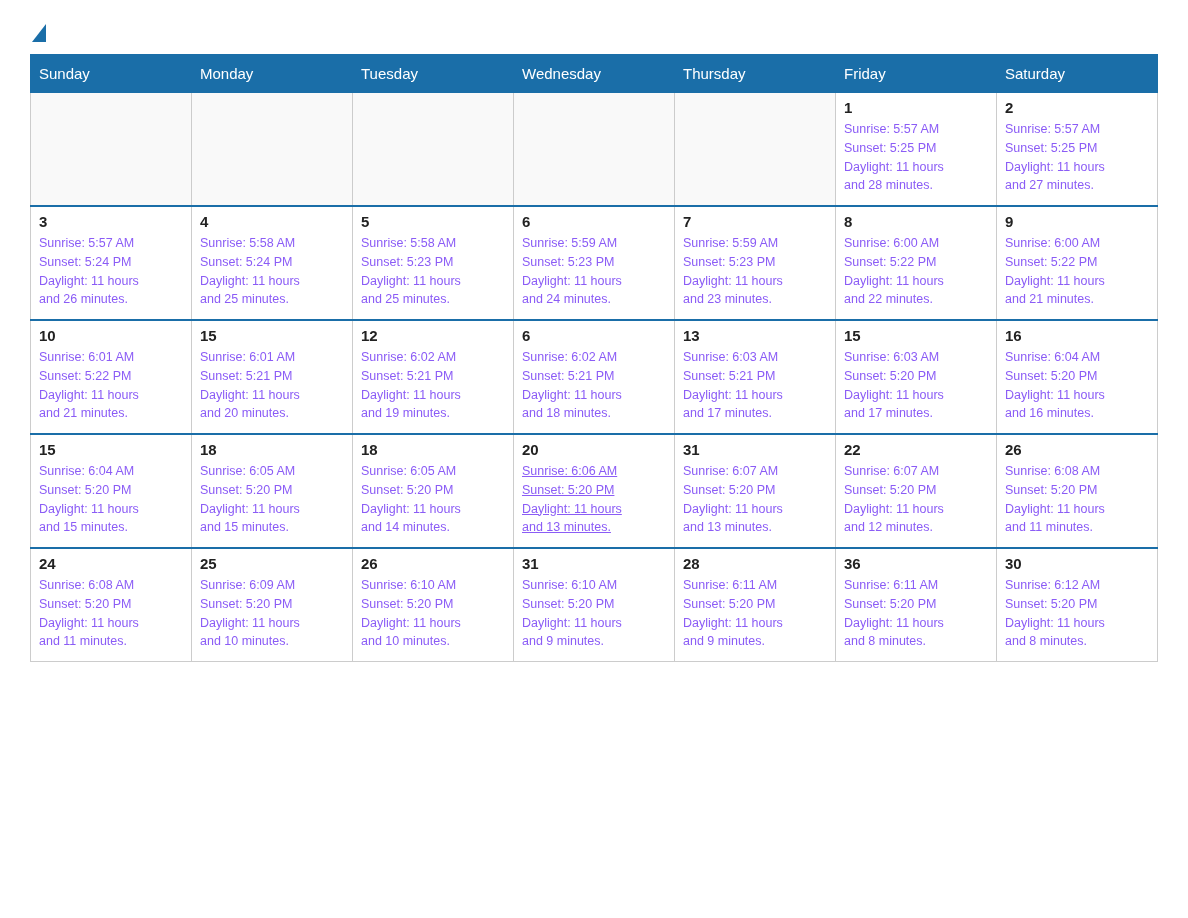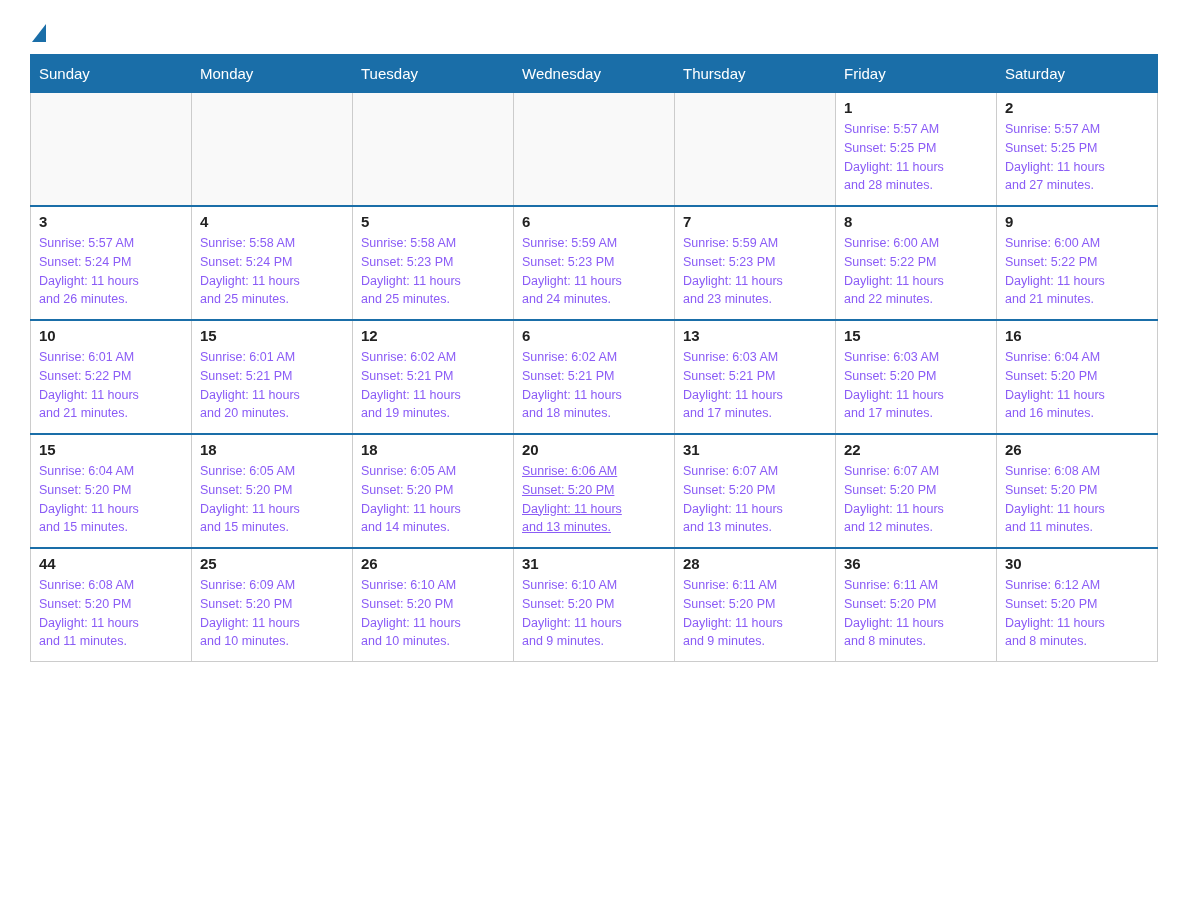--- a/index.html
+++ b/index.html
@@ -304,21 +304,21 @@
         <td>
           <span class="day-num">26</span>
           <div class="day-info" style="white-space: pre-line;">Sunrise: 6:08 AM
 Sunset: 5:20 PM
 Daylight: 11 hours
 and 11 minutes.</div>
         </td>
       </tr>
       <tr class="row-divider">
         <td>
-          <span class="day-num">44</span>
+          <span class="day-num">24</span>
           <div class="day-info" style="white-space: pre-line;">Sunrise: 6:08 AM
 Sunset: 5:20 PM
 Daylight: 11 hours
 and 11 minutes.</div>
         </td>
         <td>
           <span class="day-num">25</span>
           <div class="day-info" style="white-space: pre-line;">Sunrise: 6:09 AM
 Sunset: 5:20 PM
 Daylight: 11 hours

